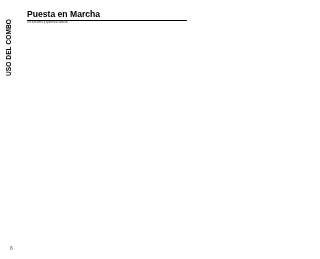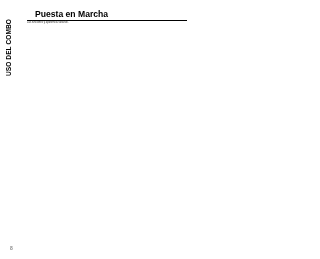--- a/index.html
+++ b/index.html
@@ -1,21 +1,21 @@
 <!DOCTYPE html>
 <html><head>
 <meta charset="utf-8">
 <style>
   html,body{margin:0;padding:0;width:200px;height:259px;background:#fff;overflow:hidden;}
   body{font-family:"Liberation Sans",sans-serif;color:#000;-webkit-font-smoothing:antialiased;}
   .page{position:absolute;inset:0;background:#fff;}
   .sidetab{position:absolute;left:5px;top:10px;width:10px;height:70px;}
   .sidetab span{position:absolute;left:0;top:66px;transform:rotate(-90deg);transform-origin:left top;
     font-size:6.6px;font-weight:bold;letter-spacing:.05px;white-space:nowrap;}
-  .title{position:absolute;left:27px;top:9px;font-size:8.6px;font-weight:bold;margin-left:8px;}
+  .title{position:absolute;left:27px;top:9px;font-size:8.6px;font-weight:bold;}
   .titlerule{position:absolute;left:27px;top:19.5px;width:160px;height:1.1px;background:#000;}
   .subtitle{position:absolute;left:27px;top:20.8px;font-size:2.6px;color:#333;}
   .pnum{position:absolute;left:10px;top:245px;font-size:5px;font-weight:bold;color:#888;}
 </style>
 </head>
 <body>
 
 <div class="page">
   <div class="sidetab">
     <span>USO DEL COMBO</span>

